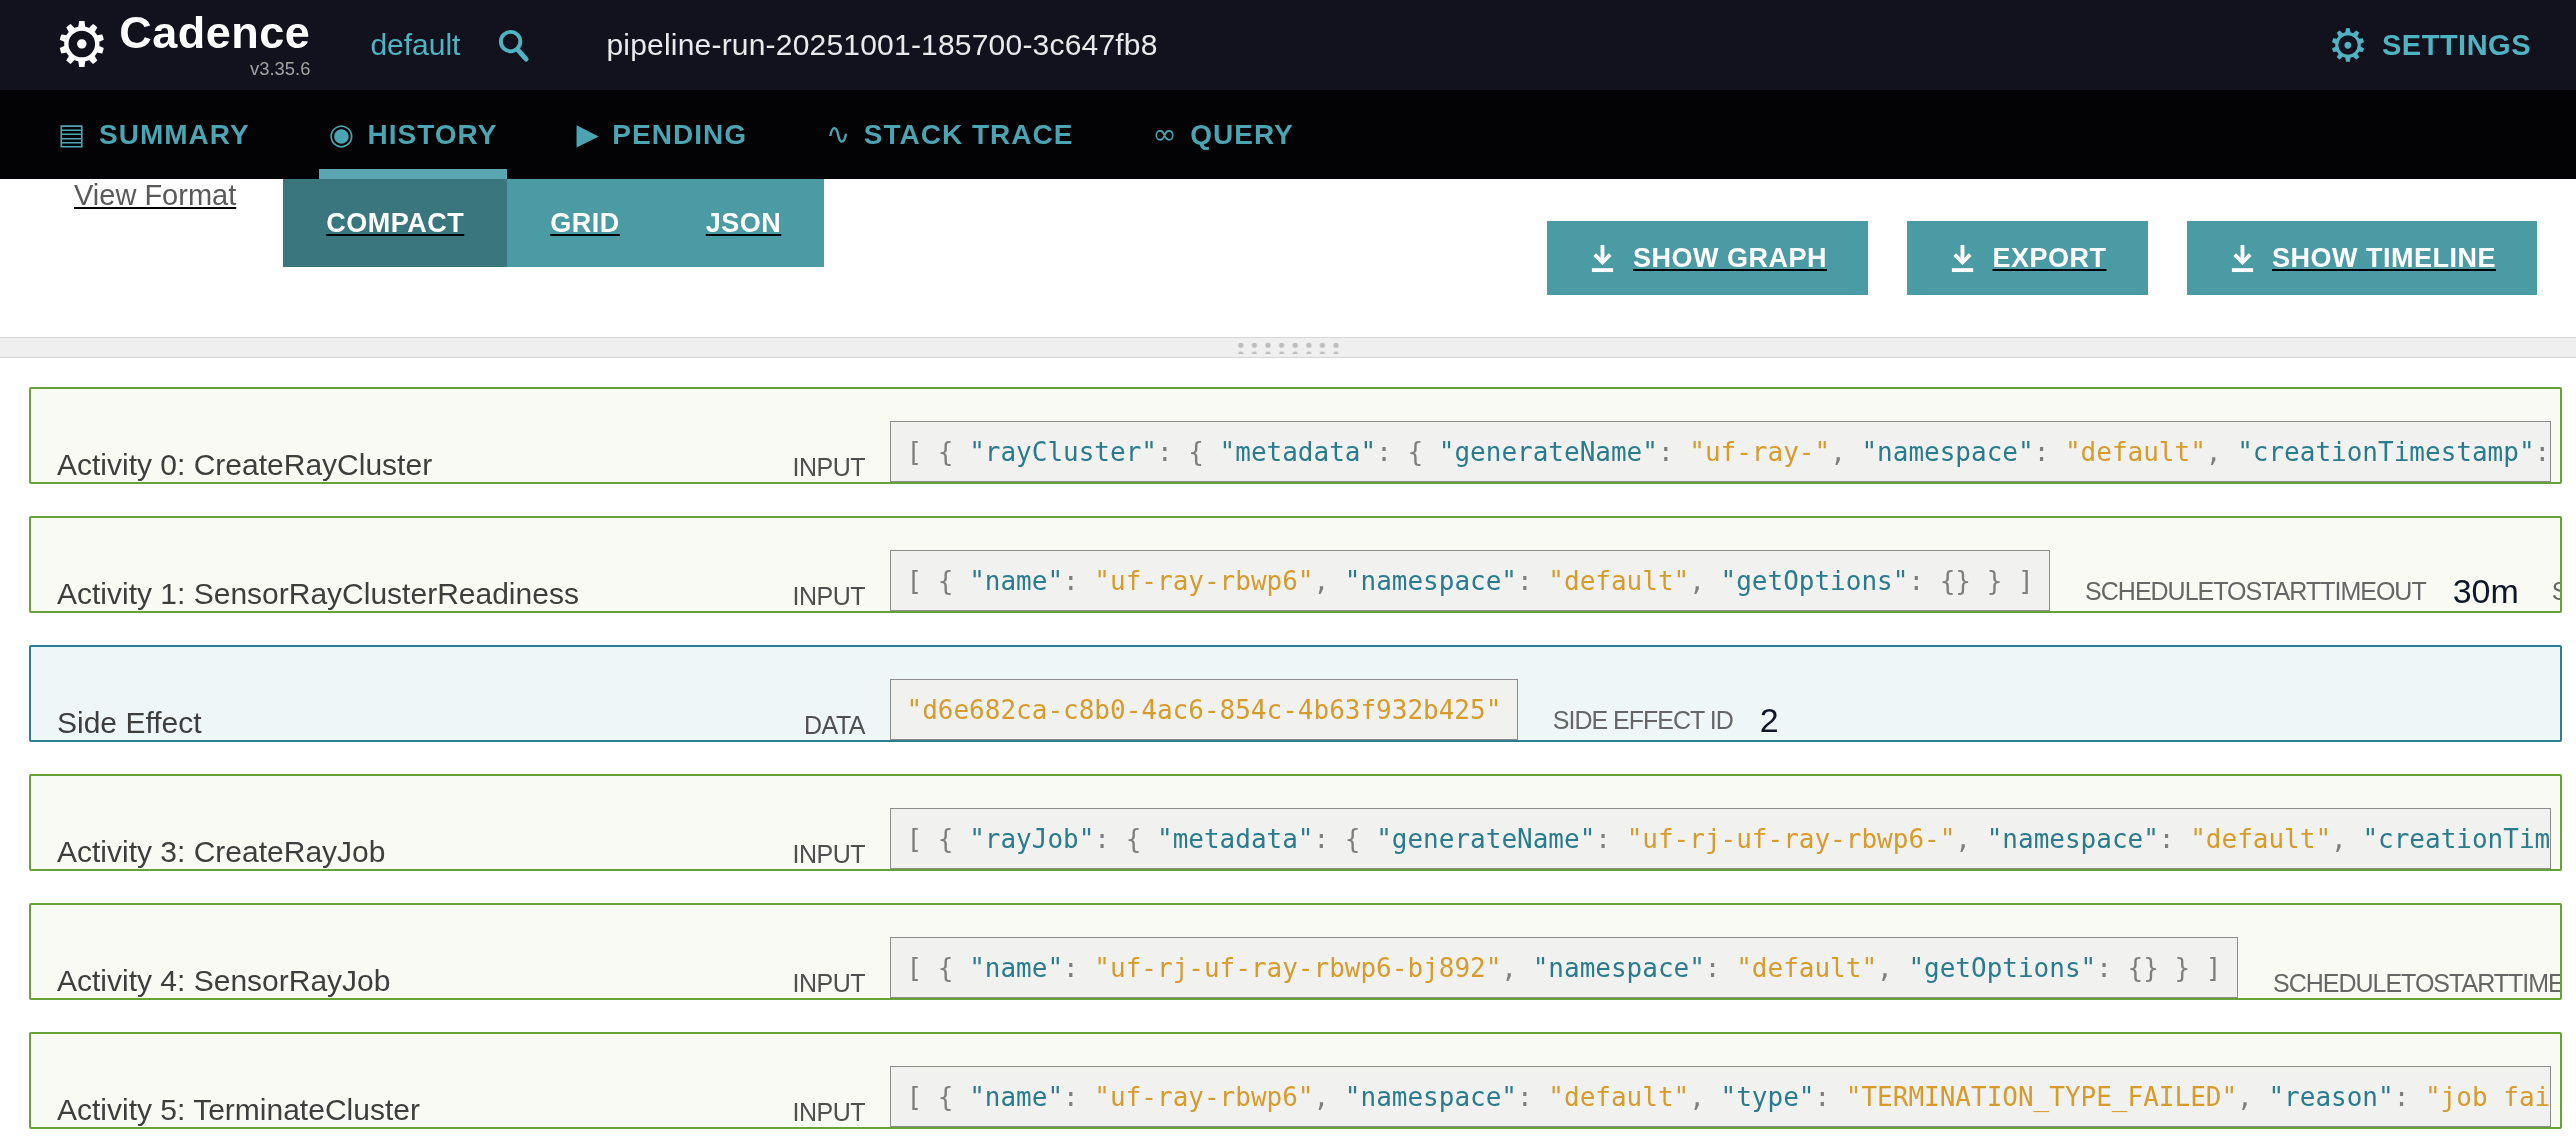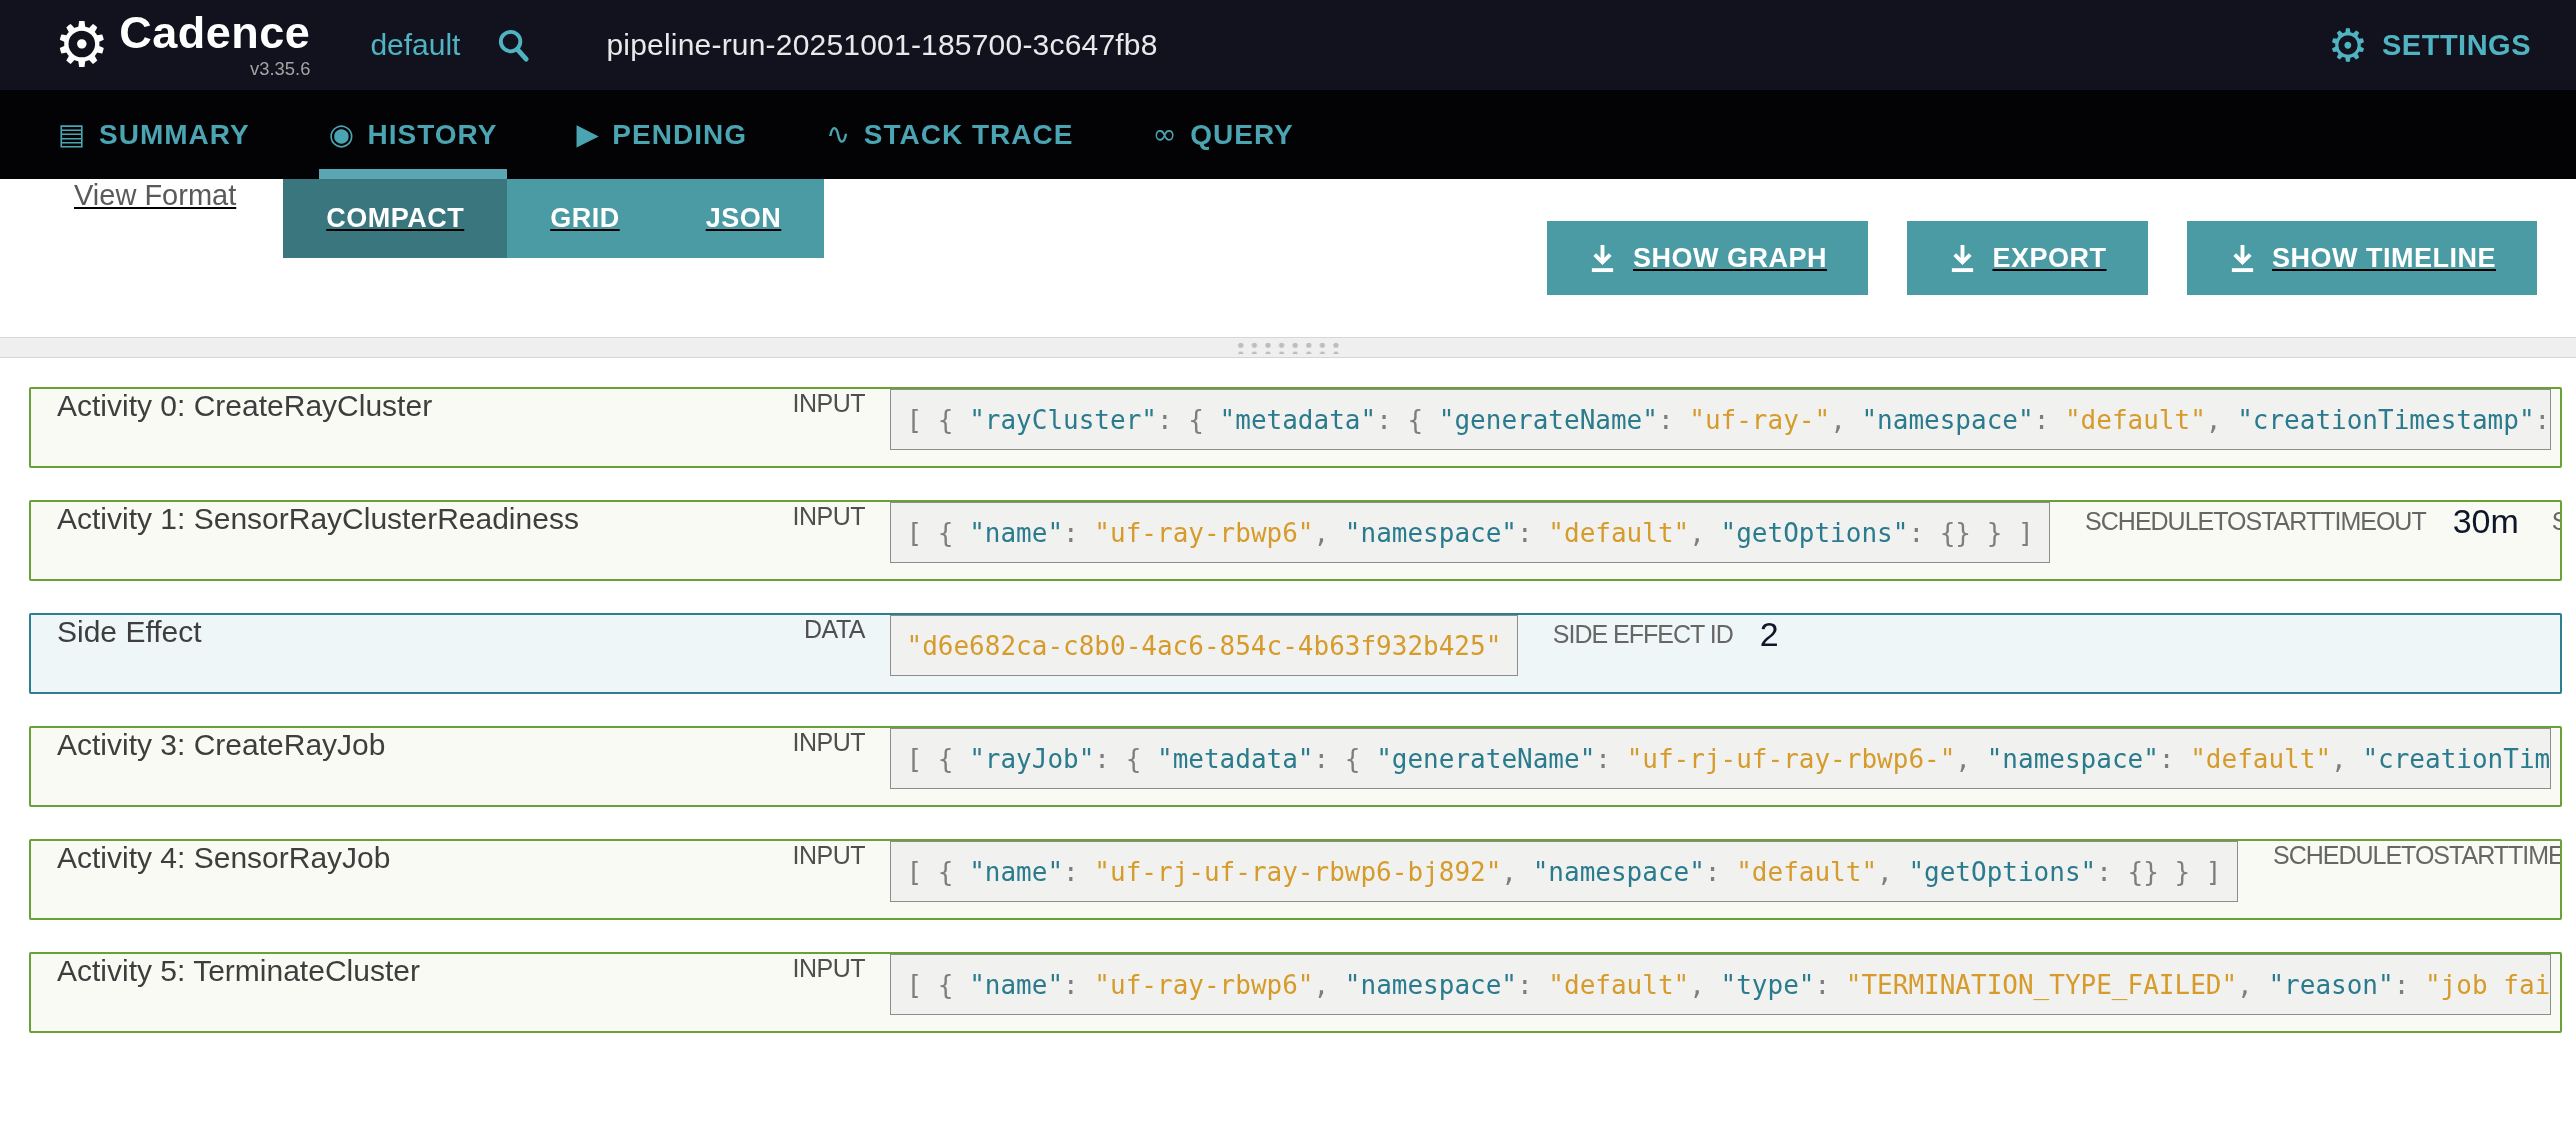--- a/index.html
+++ b/index.html
@@ -26,43 +26,43 @@
   .tab { position:relative; display:flex; align-items:center; gap:13.6px; color:#4aa4b1;
          margin-right:79px; cursor:pointer; }
   .tab-icon { font-size:29px; line-height:1; font-family:"DejaVu Sans", sans-serif; }
   .tab-label { font-size:28px; font-weight:bold; letter-spacing:1px; }
   .tab.active::after { content:""; position:absolute; left:-9.7px; right:-9.7px; bottom:0;
                        height:9.7px; background:#5aa7b3; }
 
   
   .toolbar { height:158px; background:#fff; display:flex; padding:0 39px 0 74px;text-decoration:underline; }
   .view-format-label { color:#5a5a5a; font-size:29px; margin-right:47px; }
-  .segmented { display:flex; height:79px; }
+  .segmented { display:flex; height:88px; }
   .seg-btn { display:flex; align-items:center; justify-content:center; padding:0 43px;
              background:#4b9ba4; color:#fff; font-size:27px; font-weight:bold;
              letter-spacing:0.5px; cursor:pointer; }
   .seg-btn.selected { background:#39767d; }
   .toolbar-spacer { flex:1; }
   .actions { display:flex; gap:39px; align-items:center; }
   .action-btn { height:74px; display:flex; align-items:center; justify-content:center; gap:15.5px;
                 padding:0 41px; background:#4b9ba4; color:#fff; font-size:27px; font-weight:bold;
                 letter-spacing:0.5px; cursor:pointer; border:none; }
   .action-icon { display:flex; }
 
   
   .divider { height:21.3px; background:#efefef; border-top:1.9px solid #d6d6d6; border-bottom:1.9px solid #d6d6d6;
              display:flex; align-items:center; justify-content:center; cursor:row-resize; }
   .grip { width:109px; height:13.6px;
           background-image:radial-gradient(circle, #bdbdbd 2.3px, transparent 2.9px);
           background-size:13.6px 8.7px; }
 
   
   .content { padding:29px 13.6px 0 29px; }
-  .card { height:81px; margin-bottom:32px; border:2.9px solid; border-radius:1.9px;
-          display:flex; align-items:flex-start; overflow:hidden; cursor:pointer; }
+  .card { height:97px; margin-bottom:32px; border:2.9px solid; border-radius:1.9px;
+          display:flex; align-items:flex-end; overflow:hidden; cursor:pointer; }
   .card.activity { border-color:#68a236; background:#f8faf3; }
   .card.side-effect { border-color:#2d7e90; background:#eff6f7; }
   .card-title { flex:0 0 737px; padding-left:26px; color:#3e3e3e; font-size:30px; white-space:nowrap; }
   .io-label { flex:0 0 97px; text-align:right; color:#4f4f4f; font-size:25px;
               letter-spacing:-0.5px; white-space:nowrap; }
   .code-box { margin-left:25px; background:#f1f1ef; border:1.9px solid #8d8d8d;
               font-family:"DejaVu Sans Mono", monospace; font-size:26px; line-height:1;
               padding:16.5px 15.5px; white-space:nowrap; overflow:hidden; flex:none; }
   .card.fill .code-box { flex:1; min-width:0; margin-right:9.7px; }
   .tok-k { color:#2a7b8d; }

